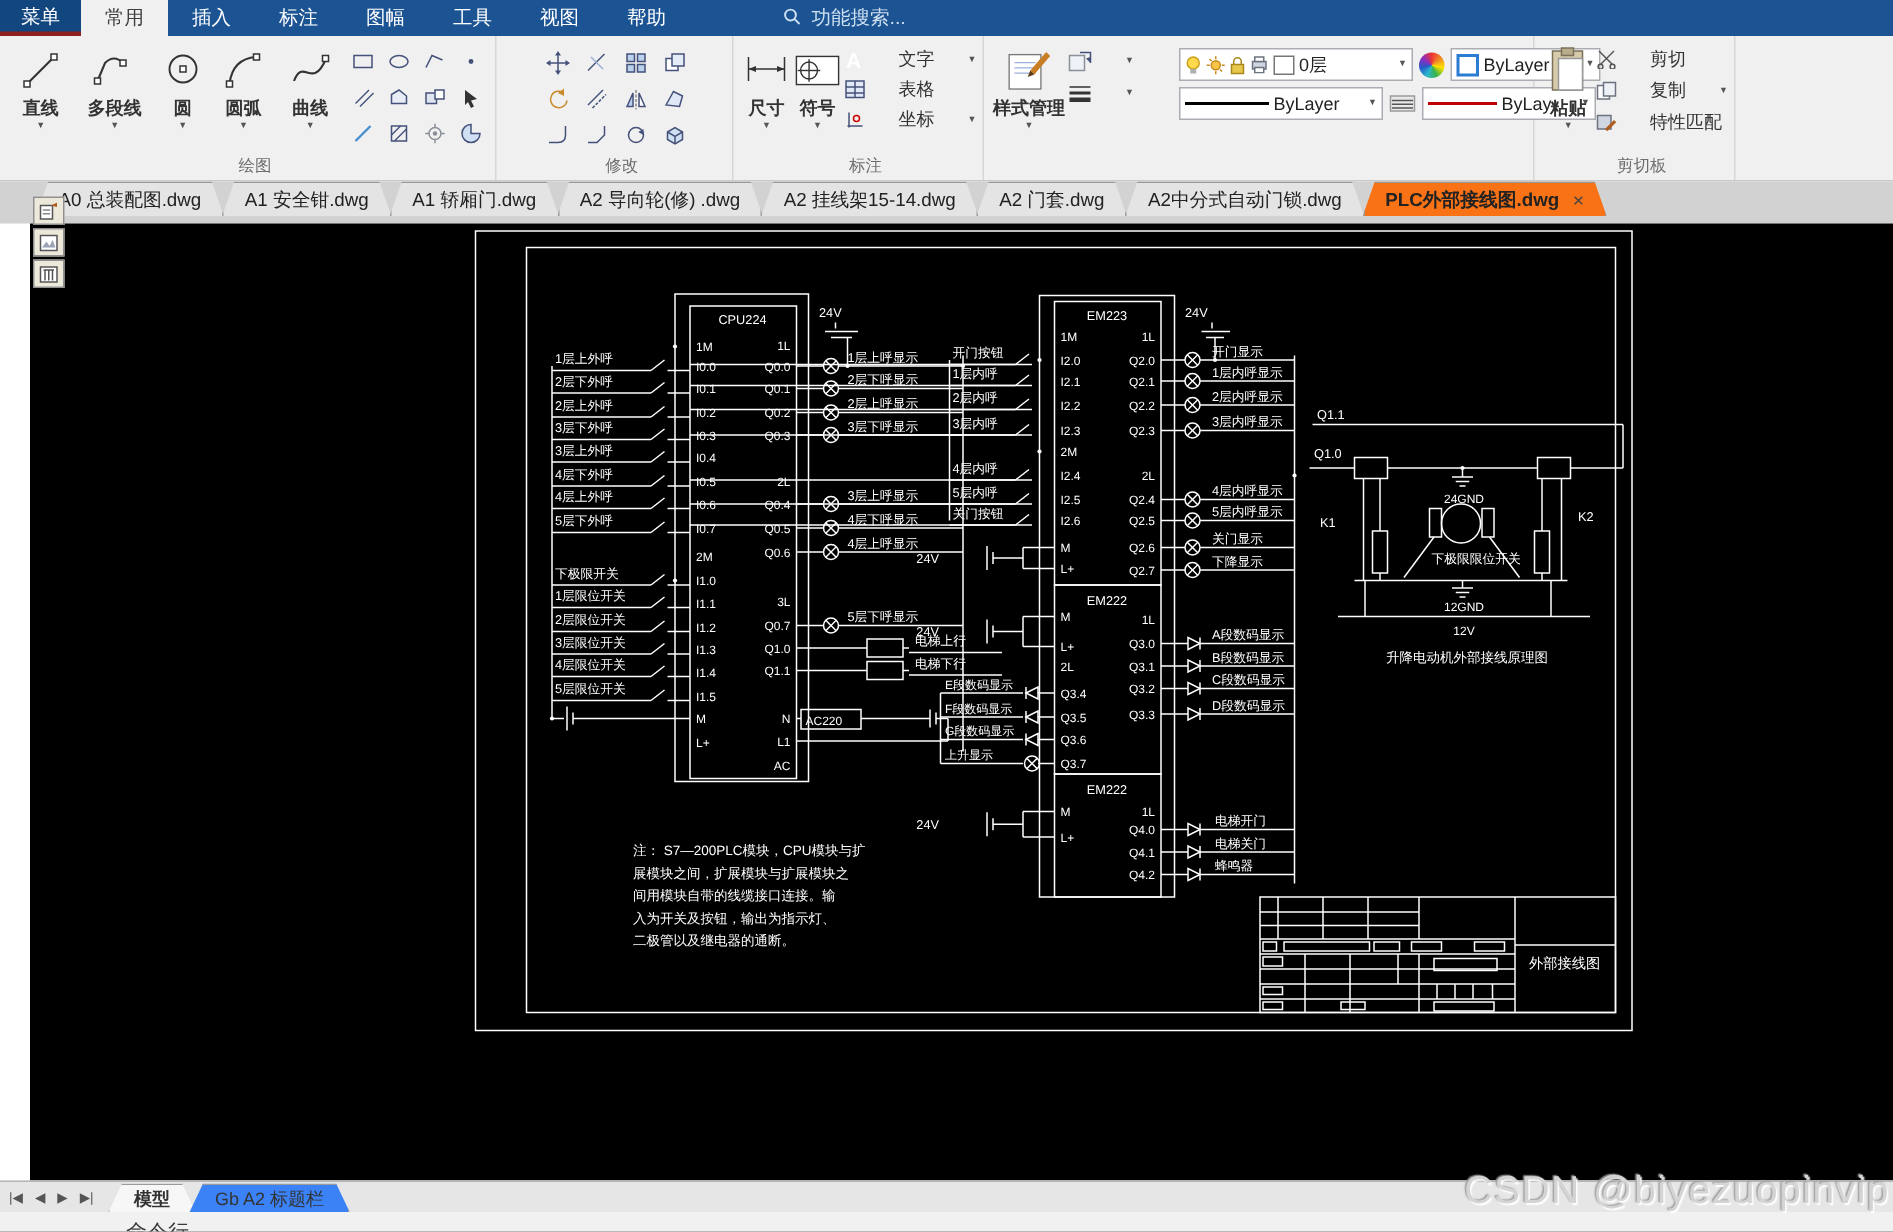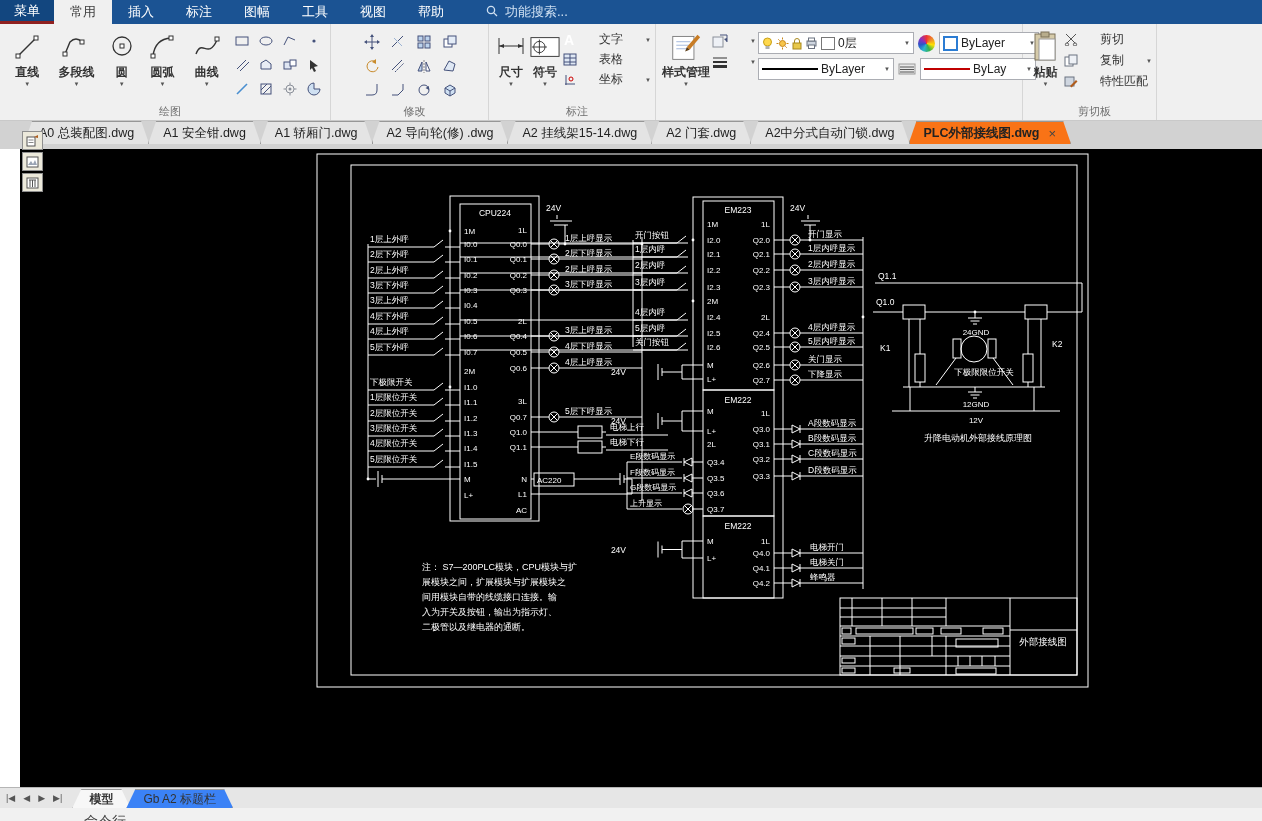--- a/index.html
+++ b/index.html
@@ -1,21 +1,21 @@
 <!DOCTYPE html>
 <html><head>
 <meta charset="utf-8">
 <style>
   html,body{margin:0;padding:0;}
   body{width:1262px;height:821px;overflow:hidden;background:#fff;
        font-family:"Liberation Sans",sans-serif;-webkit-font-smoothing:antialiased;position:relative;}
   .app{width:1262px;height:821px;position:relative;}
 
   
-  .menubar{height:24px;background:#1b5393;display:flex;align-items:stretch;font-size:13px;color:#fff;}
+  .menubar{height:24px;background:#1b5393;display:flex;align-items:stretch;font-size:13px;color:#fff;gap:36px;}
   .menuitem{padding:0 16px;display:flex;align-items:center;cursor:default;position:relative;}
   .menuitem.first{background:#12467f;border-bottom:3px solid #8f2020;padding:0 14px;}
   .menuitem.active{background:#f0f0f0;color:#404040;}
   .searchbox{display:flex;align-items:center;gap:7px;margin-left:26px;color:#cfe0f2;font-size:13px;}
 
   
   .ribbon{height:96px;background:#f0f0f0;display:flex;border-bottom:1px solid #c9c9c9;}
   .rgroup{position:relative;border-right:1px solid #d6d6d6;display:flex;flex-direction:column;}
   .rbody{flex:1;display:flex;align-items:flex-start;padding:4px 4px 0 6px;gap:2px;}
   .glabel{height:16px;text-align:center;font-size:11px;color:#6e6e6e;line-height:14px;padding-left:10px;}
@@ -23,21 +23,21 @@
   .bigbtn .bicon{width:30px;height:34px;display:flex;align-items:center;justify-content:center;}
   .bigbtn .blabel{font-size:12px;color:#333;white-space:nowrap;}
   .drop{font-size:6px;color:#555;line-height:6px;}
   .minigrid{display:grid;grid-template-columns:repeat(4,24px);grid-auto-rows:24px;align-items:center;justify-items:center;margin-top:1px;}
   .sicon{width:18px;height:18px;display:flex;align-items:center;justify-content:center;cursor:default;}
   .stackcol{display:flex;flex-direction:column;justify-content:flex-start;gap:3px;padding-top:3px;}
   .stackitem{display:flex;align-items:center;gap:22px;font-size:12px;color:#333;white-space:nowrap;cursor:default;}
   .chip{background:#fff;border:1px solid #abadb3;height:20px;display:flex;align-items:center;padding:0 3px;gap:3px;font-size:12px;color:#222;}
   .chip .drop{margin-left:auto;}
   .propcol{display:flex;flex-direction:column;gap:4px;padding-top:4px;}
-  .proprow{display:flex;align-items:center;gap:4px;}
+  .proprow{display:flex;align-items:center;gap:4px;margin-left:28px;}
   .colorwheel{width:17px;height:17px;border-radius:50%;
      background:conic-gradient(#e33,#ee8a2a,#ffe100,#37b34a,#2bb6ce,#2958c8,#8c2fc0,#e33);}
   .lineblack{width:56px;height:2px;background:#000;}
   .linered{width:46px;height:2px;background:#c00000;}
   .bluesq{width:11px;height:11px;border:2px solid #2b7cd3;background:#fff;}
   .whitesq{width:12px;height:11px;border:1px solid #777;background:#fff;}
 
   
   .doctabs{height:28px;background:#d2d2d2;display:flex;align-items:flex-start;padding-left:24px;position:relative;}
   .dtab{height:22px;background:#e4e4e4;border:1px solid #979797;border-bottom:none;
@@ -1025,13 +1025,14 @@
     </div>
     <div id="layouttabs" style="display:flex;align-items:flex-end;height:100%">
         <div class="ltab active">模型</div>
         <div class="ltab">Gb A2 标题栏</div>
       </div>
   </div>
   <div class="cmdline">
     <span>命令行</span>
   </div>
 
+  <div class="watermark">CSDN @biyezuopinvip</div>
 </div>
 
 </body></html>

